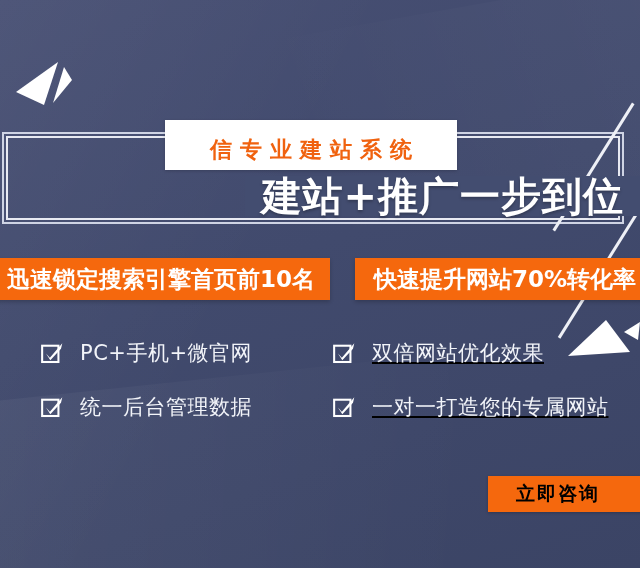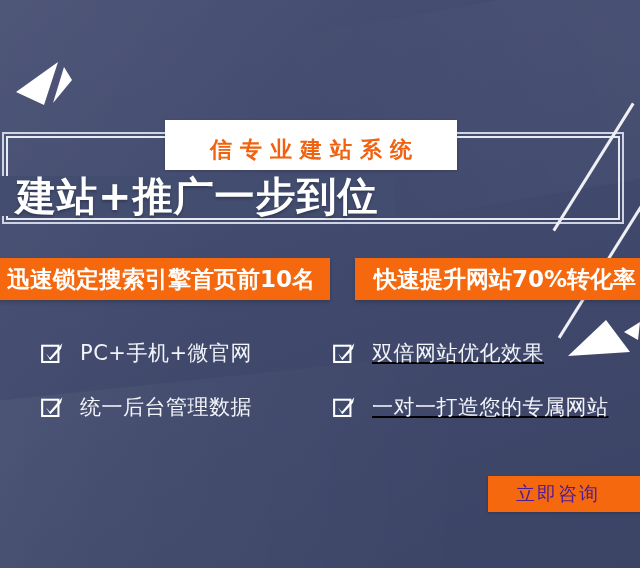--- a/index.html
+++ b/index.html
@@ -66,21 +66,21 @@
     white-space: nowrap;
     margin-top: 9px;
   }
 
   
   .headline-wrap {
     position: absolute;
     left: 0;
     top: 176px;
     width: 640px;
-    text-align: left;
+    text-align: right;
     z-index: 7;
   }
   .headline {
     display: inline-block;
     color: #ffffff;
     font-size: 40px;
     font-weight: 700;
     letter-spacing: 1px;
     line-height: 1;
     white-space: nowrap;
@@ -159,23 +159,23 @@
     display: flex;
     align-items: center;
     justify-content: flex-start;
     padding-left: 28px;
     box-sizing: border-box;
     cursor: pointer;
     z-index: 8;
     box-shadow: 0 1px 3px rgba(0,0,0,0.22);
   }
   .cta-label {
-    color: #4c1d95;
+    color: #000000;
     font-size: 19px;
-    font-weight: 400;
+    font-weight: 700;
     letter-spacing: 2px;
     white-space: nowrap;
   }
 
   
   .plane { position: absolute; pointer-events: none; }
   .plane-tl { left: 14px;  top: 58px;  width: 64px; height: 52px; z-index: 3; }
   .plane-r  { left: 568px; top: 316px; width: 72px; height: 42px; z-index: 3; }
 
   

